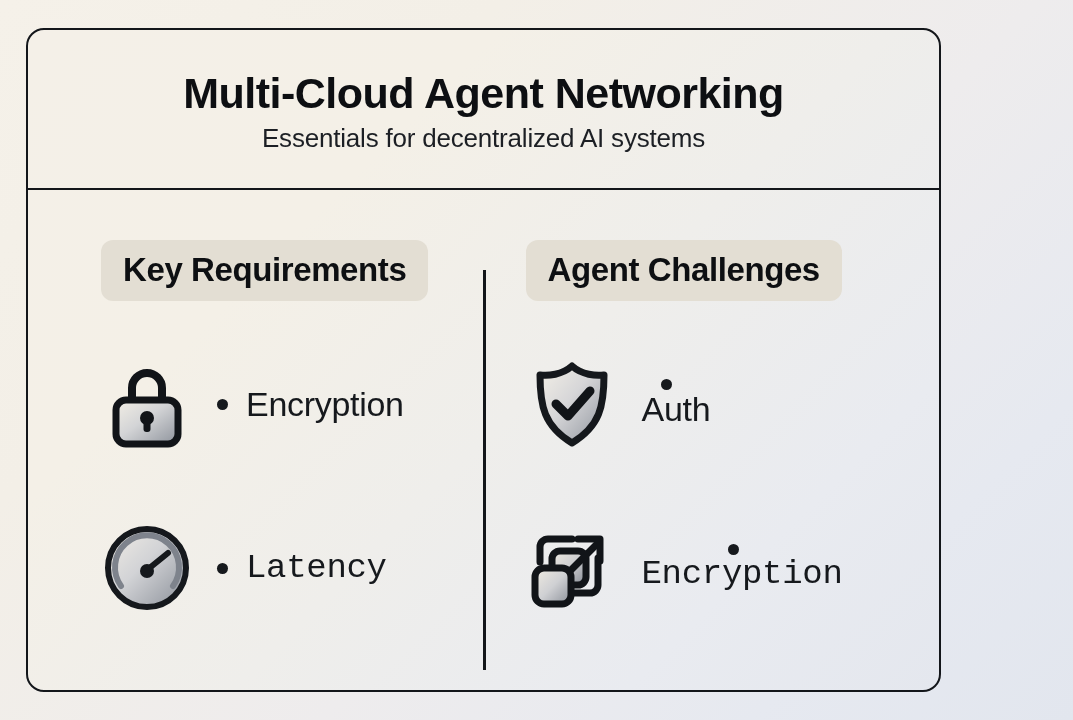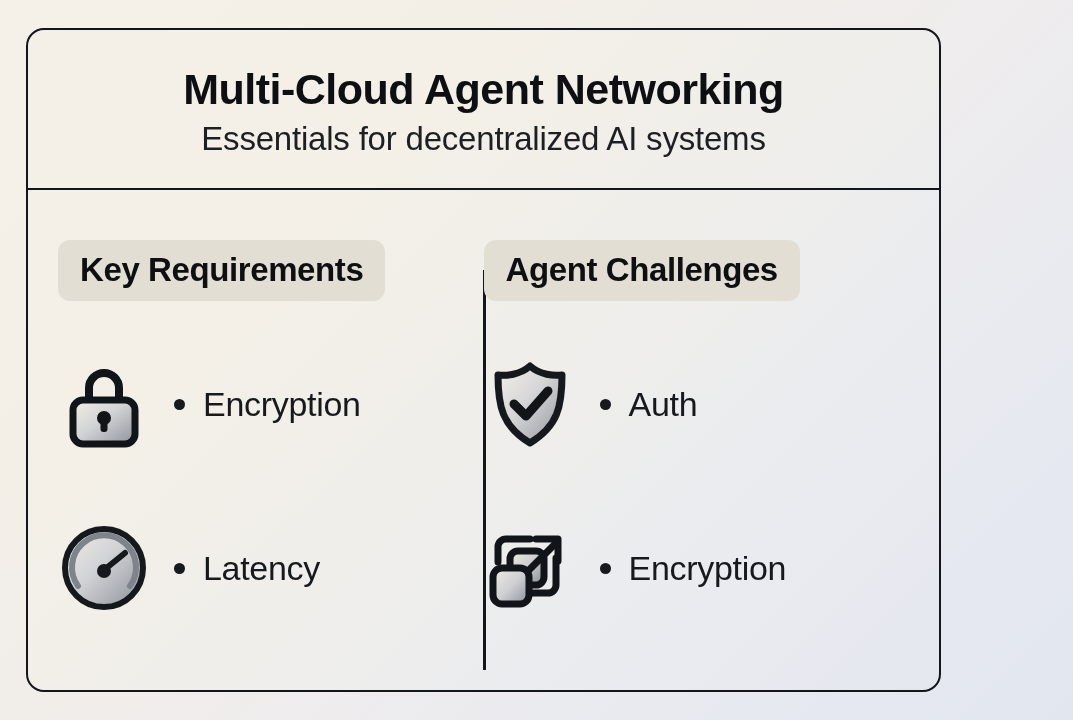--- a/index.html
+++ b/index.html
@@ -51,21 +51,21 @@
   .title {
     font-size: 43px;
     font-weight: bold;
     color: #0d0f12;
     letter-spacing: -0.5px;
     line-height: 1.1;
     text-align: center;
     margin: 0 0 6px 0;
   }
   .subtitle {
-    font-size: 33px;
+    font-size: 26px;
     font-weight: normal;
     color: #1c1f24;
     text-align: center;
     letter-spacing: -0.2px;
     line-height: 1.2;
     margin: 0;
   }
 
   
   .body {
@@ -78,22 +78,22 @@
   }
   .column {
     position: relative;
     flex: 1 1 50%;
     box-sizing: border-box;
     padding: 48px 0 0 0;
     display: flex;
     flex-direction: column;
     align-items: flex-start;
   }
-  .col-left  { padding-left: 30px; }
-  .col-right { }
+  .col-left  { padding-left: 73px; }
+  .col-right { padding-left: 42px; }
 
   .divider {
     position: absolute;
     left: 50%;
     top: 78px;
     width: 0;
     height: 400px;
     border-left: 3px solid #13161a;
     transform: translateX(-1px);
   }
@@ -113,21 +113,21 @@
 
   .items {
     margin-top: 44px;
     width: 100%;
   }
   .item {
     display: flex;
     align-items: center;
     height: 118px;
   }
-  .item + .item { margin-top: 46px; }
+  .item + .item { margin-top: 46px; font-family: Liberation Mono, monospace; }
 
   .icon-wrap {
     width: 92px;
     height: 92px;
     flex: 0 0 92px;
     display: flex;
     align-items: center;
     justify-content: center;
   }
   .icon-wrap svg { display: block; }
@@ -143,21 +143,21 @@
   .bullet {
     display: inline-block;
     width: 11px;
     height: 11px;
     border-radius: 50%;
     background: #16191d;
     margin-right: 18px;
     flex: 0 0 11px;
   }
   .col-left  .item-label { margin-left: 24px; }
-  .col-right .item-label { margin-left: 24px; }
+  .col-right .item-label { margin-left: 24px; flex-direction: column; }
 </style>
 </head>
 <body>
 
 <div class="canvas">
   <div class="card">
 
     <div class="header">
       <div class="title">Multi-Cloud Agent Networking</div>
       <div class="subtitle">Essentials for decentralized AI systems</div>

